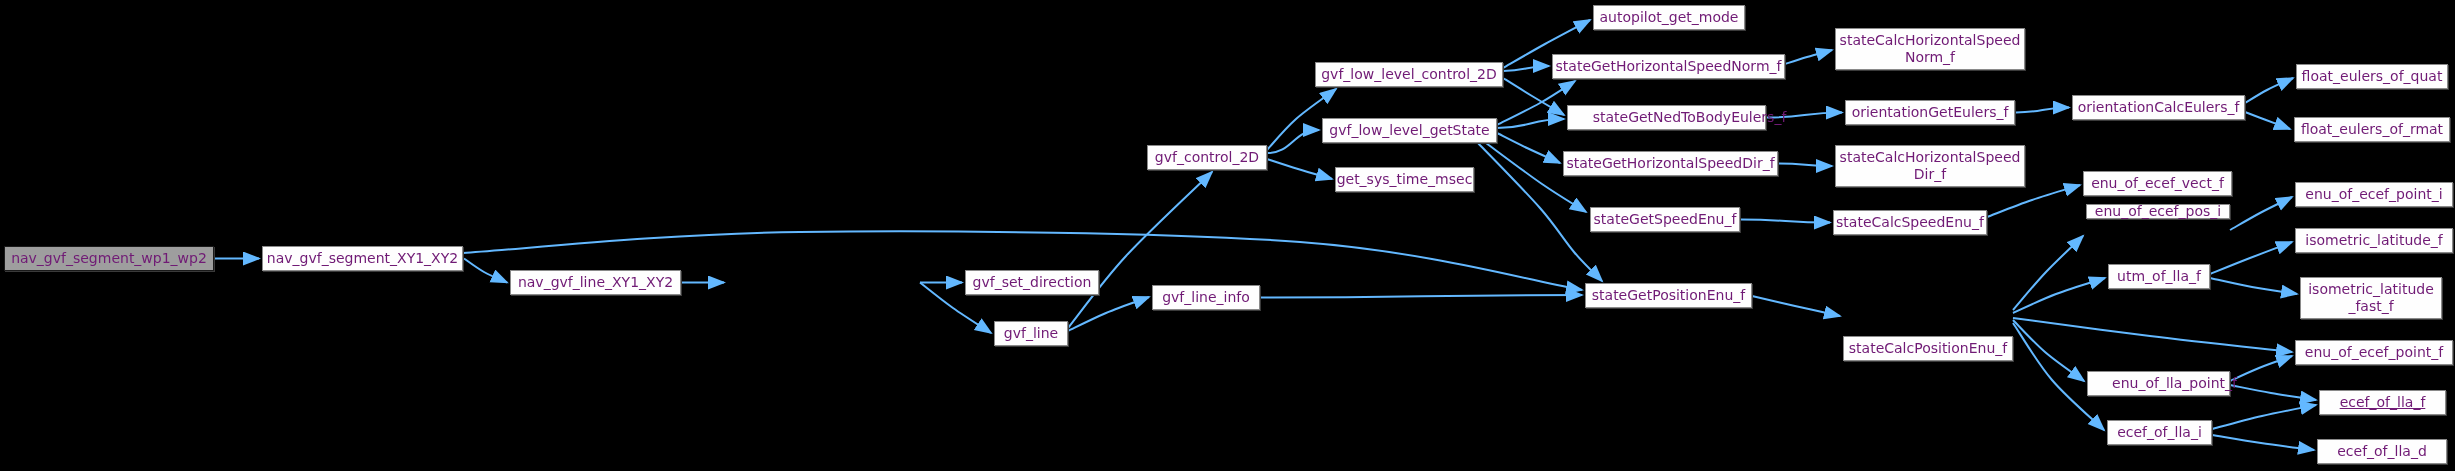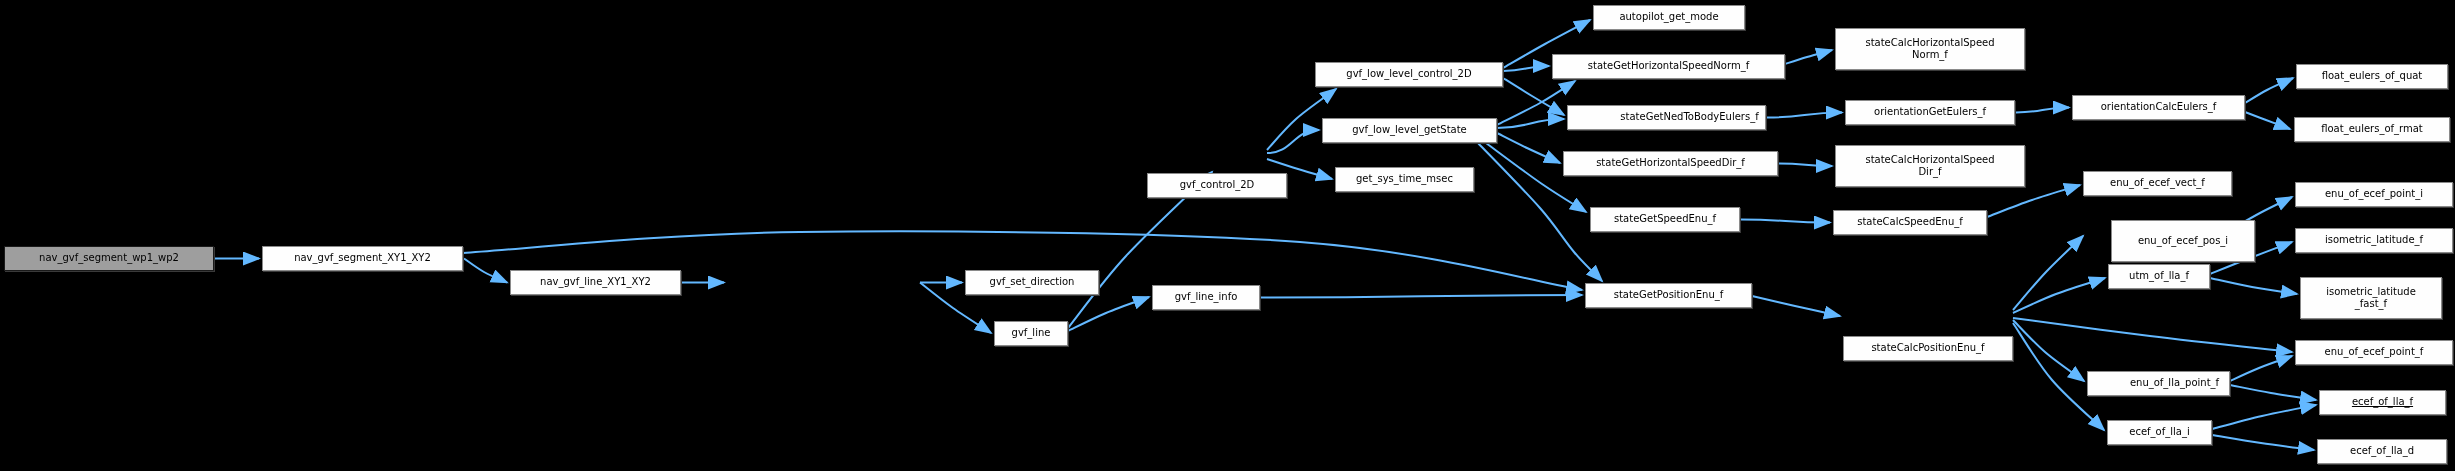--- a/index.html
+++ b/index.html
@@ -10,22 +10,22 @@
     overflow:hidden;
     font-family:"DejaVu Sans","Liberation Sans",sans-serif;
   }
   #edges{position:absolute;left:0;top:0;width:2455px;height:471px;}
   .node{
     position:absolute;
     box-sizing:border-box;
     background:#fefefe;
     border:1px solid #8a8a8a;
     box-shadow:1px 1px 0 #3a3a3a;
-    color:#000000;
-    font-size:10px;
+    color:#701a75;
+    font-size:14px;
     line-height:1.25;
     display:flex;
     align-items:center;
     justify-content:center;
     text-align:center;
     white-space:pre-line;
     cursor:pointer;
   }
   .node.hl{
     background:#9e9e9e;
@@ -84,21 +84,21 @@
       <path d="M2230,385 C2236.8,386.3 2256.7,390.5 2271,393 C2285.3,395.5 2308.5,398.8 2316,400" fill="none" stroke="#63b8ff" stroke-width="2" marker-end="url(#arrow)"></path>
       <path d="M2212,429 C2220.3,426.8 2244.7,420.0 2262,416 C2279.3,412.0 2307.0,406.8 2316,405" fill="none" stroke="#63b8ff" stroke-width="2" marker-end="url(#arrow)"></path>
       <path d="M2212,435 C2220.2,436.3 2244.0,440.5 2261,443 C2278.0,445.5 2305.2,448.8 2314,450" fill="none" stroke="#63b8ff" stroke-width="2" marker-end="url(#arrow)"></path>
     </svg>
 
 <div class="node hl" style="left: 4px; top: 246px; width: 210px; height: 25px;">nav_gvf_segment_wp1_wp2</div>
     <div class="node" style="left: 262px; top: 246px; width: 201px; height: 25px;">nav_gvf_segment_XY1_XY2</div>
     <div class="node" style="left: 510px; top: 270px; width: 171px; height: 25px;">nav_gvf_line_XY1_XY2</div>
     <div class="node" style="left: 965px; top: 270px; width: 134px; height: 25px;">gvf_set_direction</div>
     <div class="node" style="left: 994px; top: 321px; width: 74px; height: 25px;">gvf_line</div>
-    <div class="node" style="left: 1147px; top: 145px; width: 140px; height: 25px; margin-top: 28px;">gvf_control_2D</div>
+    <div class="node" style="left: 1147px; top: 145px; width: 120px; height: 25px;">gvf_control_2D</div>
     <div class="node" style="left: 1152px; top: 285px; width: 108px; height: 25px;">gvf_line_info</div>
     <div class="node" style="left: 1315px; top: 62px; width: 188px; height: 25px;">gvf_low_level_control_2D</div>
     <div class="node" style="left: 1322px; top: 118px; width: 175px; height: 25px;">gvf_low_level_getState</div>
     <div class="node" style="left: 1335px; top: 167px; width: 139px; height: 25px;">get_sys_time_msec</div>
     <div class="node" style="left: 1593px; top: 5px; width: 152px; height: 25px;">autopilot_get_mode</div>
     <div class="node" style="left: 1552px; top: 54px; width: 233px; height: 25px;">stateGetHorizontalSpeedNorm_f</div>
     <div class="node" style="left: 1567px; top: 105px; width: 199px; height: 25px; padding-left: 46px;">stateGetNedToBodyEulers_f</div>
     <div class="node" style="left: 1563px; top: 151px; width: 215px; height: 25px;">stateGetHorizontalSpeedDir_f</div>
     <div class="node" style="left: 1590px; top: 207px; width: 150px; height: 25px;">stateGetSpeedEnu_f</div>
     <div class="node" style="left: 1585px; top: 283px; width: 167px; height: 25px;">stateGetPositionEnu_f</div>
@@ -107,21 +107,21 @@
     <div class="node" style="left: 1845px; top: 100px; width: 170px; height: 25px;">orientationGetEulers_f</div>
     <div class="node" style="left: 1835px; top: 145px; width: 190px; height: 42px;">stateCalcHorizontalSpeed
 Dir_f</div>
     <div class="node" style="left: 1833px; top: 210px; width: 154px; height: 25px;">stateCalcSpeedEnu_f</div>
     <div class="node" style="left: 1843px; top: 305px; width: 170px; height: 25px; margin-top: 31px;">stateCalcPositionEnu_f</div>
     <div class="node" style="left: 2072px; top: 95px; width: 173px; height: 25px;">orientationCalcEulers_f</div>
     <div class="node" style="left: 2296px; top: 64px; width: 152px; height: 25px;">float_eulers_of_quat</div>
     <div class="node" style="left: 2294px; top: 117px; width: 156px; height: 25px;">float_eulers_of_rmat</div>
     <div class="node" style="left: 2083px; top: 171px; width: 149px; height: 25px;">enu_of_ecef_vect_f</div>
     <div class="node" style="left: 2295px; top: 182px; width: 158px; height: 25px;">enu_of_ecef_point_i</div>
-    <div class="node" style="left: 2086px; top: 220px; width: 144px; height: 42px; margin-left: 25px;">enu_of_ecef_pos_i</div>
+    <div class="node" style="left: 2086px; top: 204px; width: 144px; height: 15px;">enu_of_ecef_pos_i</div>
     <div class="node" style="left: 2295px; top: 228px; width: 158px; height: 25px;">isometric_latitude_f</div>
     <div class="node" style="left: 2108px; top: 264px; width: 102px; height: 25px;">utm_of_lla_f</div>
     <div class="node" style="left: 2300px; top: 277px; width: 142px; height: 42px;">isometric_latitude
 _fast_f</div>
     <div class="node" style="left: 2295px; top: 340px; width: 158px; height: 25px;">enu_of_ecef_point_f</div>
     <div class="node" style="left: 2087px; top: 371px; width: 143px; height: 25px; padding-left: 32px;">enu_of_lla_point_f</div>
     <div class="node" style="left: 2319px; top: 390px; width: 127px; height: 25px; text-decoration: underline;">ecef_of_lla_f</div>
     <div class="node" style="left: 2107px; top: 420px; width: 105px; height: 25px;">ecef_of_lla_i</div>
     <div class="node" style="left: 2317px; top: 439px; width: 130px; height: 25px;">ecef_of_lla_d</div>
   </div>

